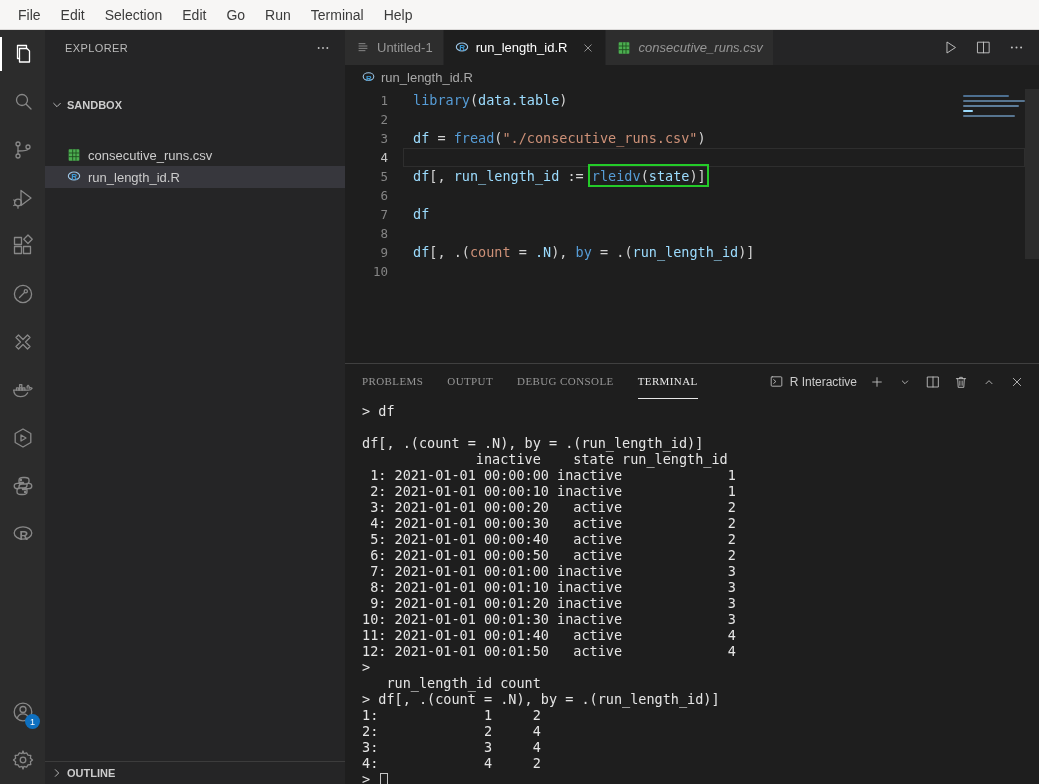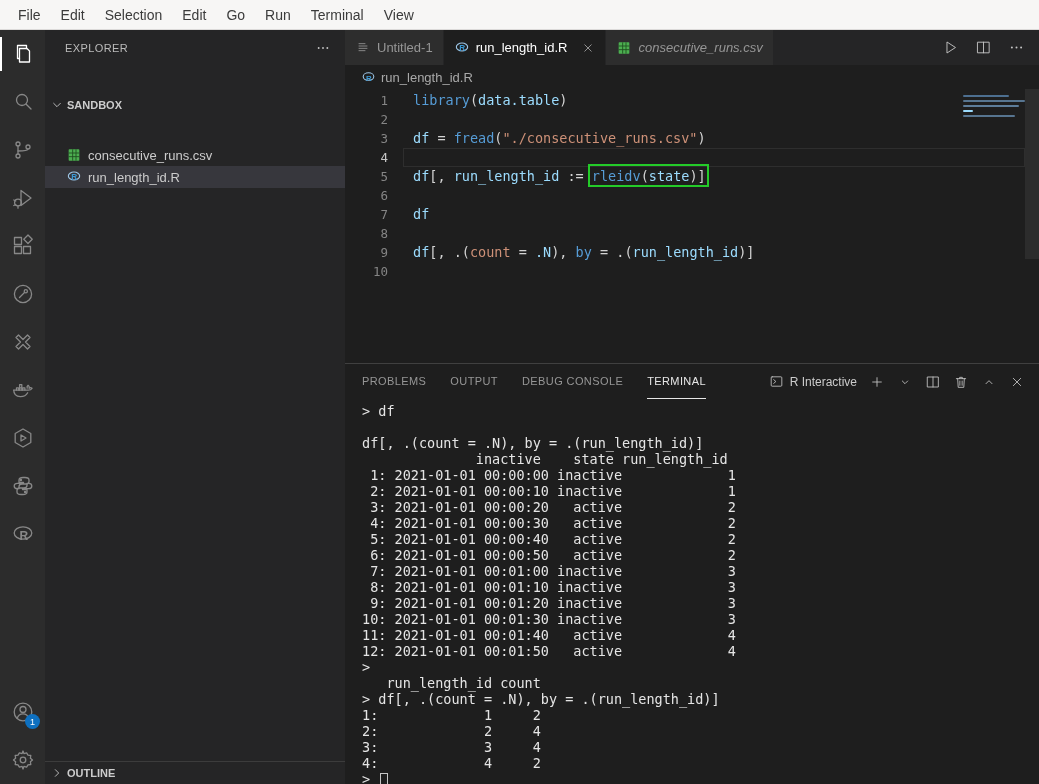--- a/index.html
+++ b/index.html
@@ -97,21 +97,21 @@
 
 <div class="app">
   <div class="menubar" id="menubar">
       <span class="mi">File</span>
       <span class="mi">Edit</span>
       <span class="mi">Selection</span>
       <span class="mi">Edit</span>
       <span class="mi">Go</span>
       <span class="mi">Run</span>
       <span class="mi">Terminal</span>
-      <span class="mi">View</span>
+      <span class="mi">Help</span>
     </div>
 
   <div class="workbench">
 
     <div class="activitybar">
       <div class="ab-group" id="ab-top">
           <div class="ab-item active">
             <span class="icn">
               <svg viewBox="0 0 24 24" fill="none" stroke="currentColor" stroke-width="1.3" stroke-linecap="round" stroke-linejoin="round">
                 <path d="M8.5 6.5h7.5l2.5 2.5v11h-10z"></path>
@@ -396,21 +396,21 @@
             <div class="mm-line" style="width: 62px; background: rgb(87, 117, 144);"></div>
             <div class="mm-line" style="width: 56px; background: rgb(93, 125, 154);"></div>
             <div class="mm-line" style="width: 10px; background: rgb(156, 220, 254);"></div>
             <div class="mm-line" style="width: 52px; background: rgb(87, 117, 144);"></div>
           </div>
         <div class="editor-scrollbar"></div>
       </div>
 
       <div class="panel">
         <div class="panel-header">
-          <div id="panel-tabs" style="display:flex;">
+          <div id="panel-tabs" style="display:flex;font-family:Liberation Serif, serif;">
               <div class="panel-tab">PROBLEMS</div>
               <div class="panel-tab">OUTPUT</div>
               <div class="panel-tab">DEBUG CONSOLE</div>
               <div class="panel-tab active">TERMINAL</div>
             </div>
           <div class="panel-actions">
             <span class="term-chip">
               <span class="icn" id="pi-term">
                   <svg viewBox="0 0 24 24" fill="none" stroke="currentColor" stroke-width="1.3" stroke-linecap="round" stroke-linejoin="round">
                     <rect x="3.5" y="4.5" width="17" height="15" rx="1.5"></rect>

